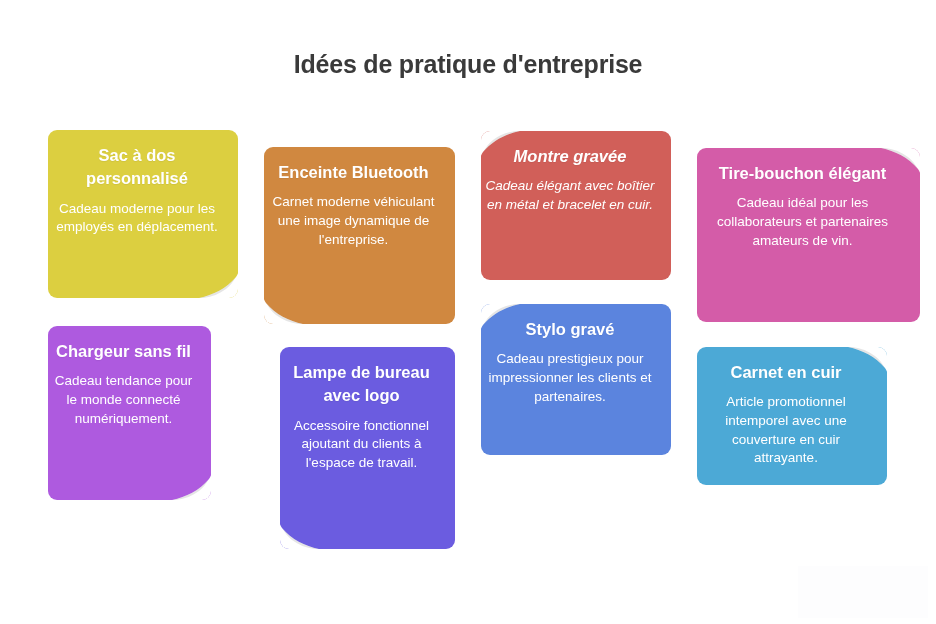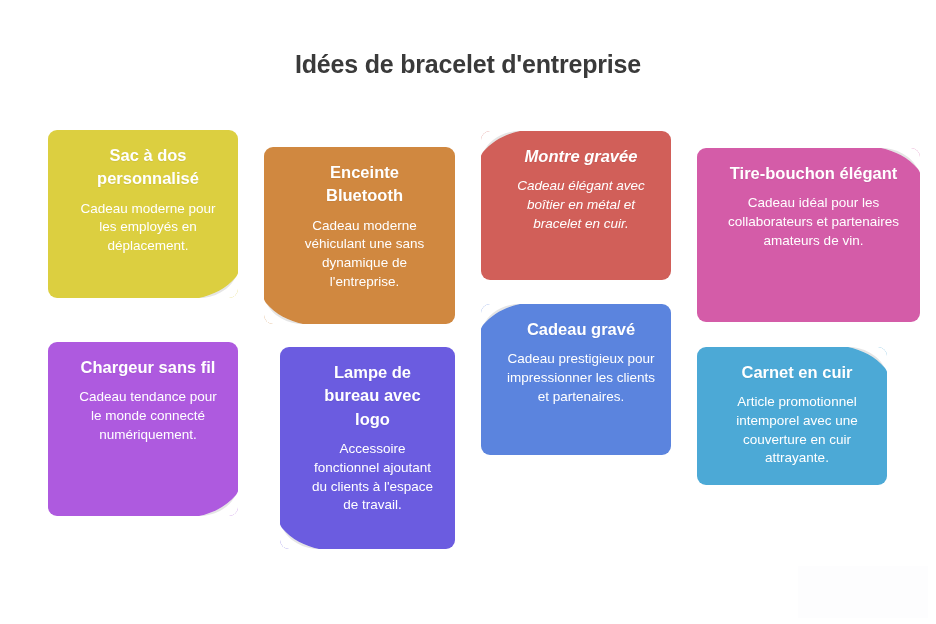--- a/index.html
+++ b/index.html
@@ -31,21 +31,21 @@
     font-weight: bold;
     color: #3a3a3a;
     letter-spacing: -0.2px;
   }
 
   
   .card {
     position: absolute;
     box-sizing: border-box;
     border-radius: 9px;
-    padding: 14px 16px 16px 26px;
+    padding: 14px 16px 16px 4px;
     color: #ffffff;
     text-align: center;
     overflow: hidden;
   }
   .card-title {
     font-size: 16.5px;
     font-weight: bold;
     line-height: 1.42;
     margin: 0 0 9px 0;
     text-shadow: 0 1px 1px rgba(0,0,0,0.06);
@@ -80,42 +80,42 @@
     background: #fdfdfe;
     opacity: 0.85;
     pointer-events: none;
   }
 </style>
 </head>
 <body>
 
 <div class="infographic">
 
-  <div class="page-title">Idées de bracelet d'entreprise</div>
+  <div class="page-title">Idées de pratique d'entreprise</div>
 
   <div id="cards-layer">
       <div class="card" style="left: 48px; top: 130px; width: 190px; height: 168px; background: rgb(220, 207, 64);">
         <div class="curl curl-br">
           <svg viewBox="0 0 46 30" preserveAspectRatio="none">
             <path d="M0,0 L46,0 C30,2 14,9 3,22 C1.5,24 0.4,26.5 0,30 Z" fill="#ffffff"></path>
             <path d="M46,0 C30,2 14,9 3,22 C6,17 9,13 13,10 C22,3 33,0.6 46,0 Z" fill="rgba(0,0,0,0.10)"></path>
           </svg>
         </div>
         <div class="card-title">Sac à dos personnalisé</div>
         <div class="card-desc">Cadeau moderne pour les employés en déplacement.</div>
       </div>
       <div class="card" style="left: 264px; top: 147px; width: 191px; height: 177px; background: rgb(208, 136, 64);">
         <div class="curl curl-bl">
           <svg viewBox="0 0 46 30" preserveAspectRatio="none">
             <path d="M0,0 L46,0 C30,2 14,9 3,22 C1.5,24 0.4,26.5 0,30 Z" fill="#ffffff"></path>
             <path d="M46,0 C30,2 14,9 3,22 C6,17 9,13 13,10 C22,3 33,0.6 46,0 Z" fill="rgba(0,0,0,0.10)"></path>
           </svg>
         </div>
         <div class="card-title">Enceinte Bluetooth</div>
-        <div class="card-desc">Cadeau moderne véhiculant une sans dynamique de l'entreprise.</div>
+        <div class="card-desc">Carnet moderne véhiculant une image dynamique de l'entreprise.</div>
       </div>
       <div class="card" style="left: 481px; top: 131px; width: 190px; height: 149px; background: rgb(209, 95, 89); font-style: italic;">
         <div class="curl curl-tl">
           <svg viewBox="0 0 46 30" preserveAspectRatio="none">
             <path d="M0,0 L46,0 C30,2 14,9 3,22 C1.5,24 0.4,26.5 0,30 Z" fill="#ffffff"></path>
             <path d="M46,0 C30,2 14,9 3,22 C6,17 9,13 13,10 C22,3 33,0.6 46,0 Z" fill="rgba(0,0,0,0.10)"></path>
           </svg>
         </div>
         <div class="card-title">Montre gravée</div>
         <div class="card-desc">Cadeau élégant avec boîtier en métal et bracelet en cuir.</div>
@@ -123,21 +123,21 @@
       <div class="card" style="left: 697px; top: 148px; width: 223px; height: 174px; background: rgb(212, 92, 168);">
         <div class="curl curl-tr">
           <svg viewBox="0 0 46 30" preserveAspectRatio="none">
             <path d="M0,0 L46,0 C30,2 14,9 3,22 C1.5,24 0.4,26.5 0,30 Z" fill="#ffffff"></path>
             <path d="M46,0 C30,2 14,9 3,22 C6,17 9,13 13,10 C22,3 33,0.6 46,0 Z" fill="rgba(0,0,0,0.10)"></path>
           </svg>
         </div>
         <div class="card-title">Tire-bouchon élégant</div>
         <div class="card-desc">Cadeau idéal pour les collaborateurs et partenaires amateurs de vin.</div>
       </div>
-      <div class="card" style="left: 48px; top: 342px; width: 190px; height: 174px; background: rgb(174, 90, 223);">
+      <div class="card" style="left: 48px; top: 326px; width: 163px; height: 174px; background: rgb(174, 90, 223);">
         <div class="curl curl-br">
           <svg viewBox="0 0 46 30" preserveAspectRatio="none">
             <path d="M0,0 L46,0 C30,2 14,9 3,22 C1.5,24 0.4,26.5 0,30 Z" fill="#ffffff"></path>
             <path d="M46,0 C30,2 14,9 3,22 C6,17 9,13 13,10 C22,3 33,0.6 46,0 Z" fill="rgba(0,0,0,0.10)"></path>
           </svg>
         </div>
         <div class="card-title">Chargeur sans fil</div>
         <div class="card-desc">Cadeau tendance pour le monde connecté numériquement.</div>
       </div>
       <div class="card" style="left: 280px; top: 347px; width: 175px; height: 202px; background: rgb(107, 92, 224);">
@@ -150,21 +150,21 @@
         <div class="card-title">Lampe de bureau avec logo</div>
         <div class="card-desc">Accessoire fonctionnel ajoutant du clients à l'espace de travail.</div>
       </div>
       <div class="card" style="left: 481px; top: 304px; width: 190px; height: 151px; background: rgb(91, 132, 222);">
         <div class="curl curl-tl">
           <svg viewBox="0 0 46 30" preserveAspectRatio="none">
             <path d="M0,0 L46,0 C30,2 14,9 3,22 C1.5,24 0.4,26.5 0,30 Z" fill="#ffffff"></path>
             <path d="M46,0 C30,2 14,9 3,22 C6,17 9,13 13,10 C22,3 33,0.6 46,0 Z" fill="rgba(0,0,0,0.10)"></path>
           </svg>
         </div>
-        <div class="card-title">Cadeau gravé</div>
+        <div class="card-title">Stylo gravé</div>
         <div class="card-desc">Cadeau prestigieux pour impressionner les clients et partenaires.</div>
       </div>
       <div class="card" style="left: 697px; top: 347px; width: 190px; height: 138px; background: rgb(76, 169, 214);">
         <div class="curl curl-tr">
           <svg viewBox="0 0 46 30" preserveAspectRatio="none">
             <path d="M0,0 L46,0 C30,2 14,9 3,22 C1.5,24 0.4,26.5 0,30 Z" fill="#ffffff"></path>
             <path d="M46,0 C30,2 14,9 3,22 C6,17 9,13 13,10 C22,3 33,0.6 46,0 Z" fill="rgba(0,0,0,0.10)"></path>
           </svg>
         </div>
         <div class="card-title">Carnet en cuir</div>

